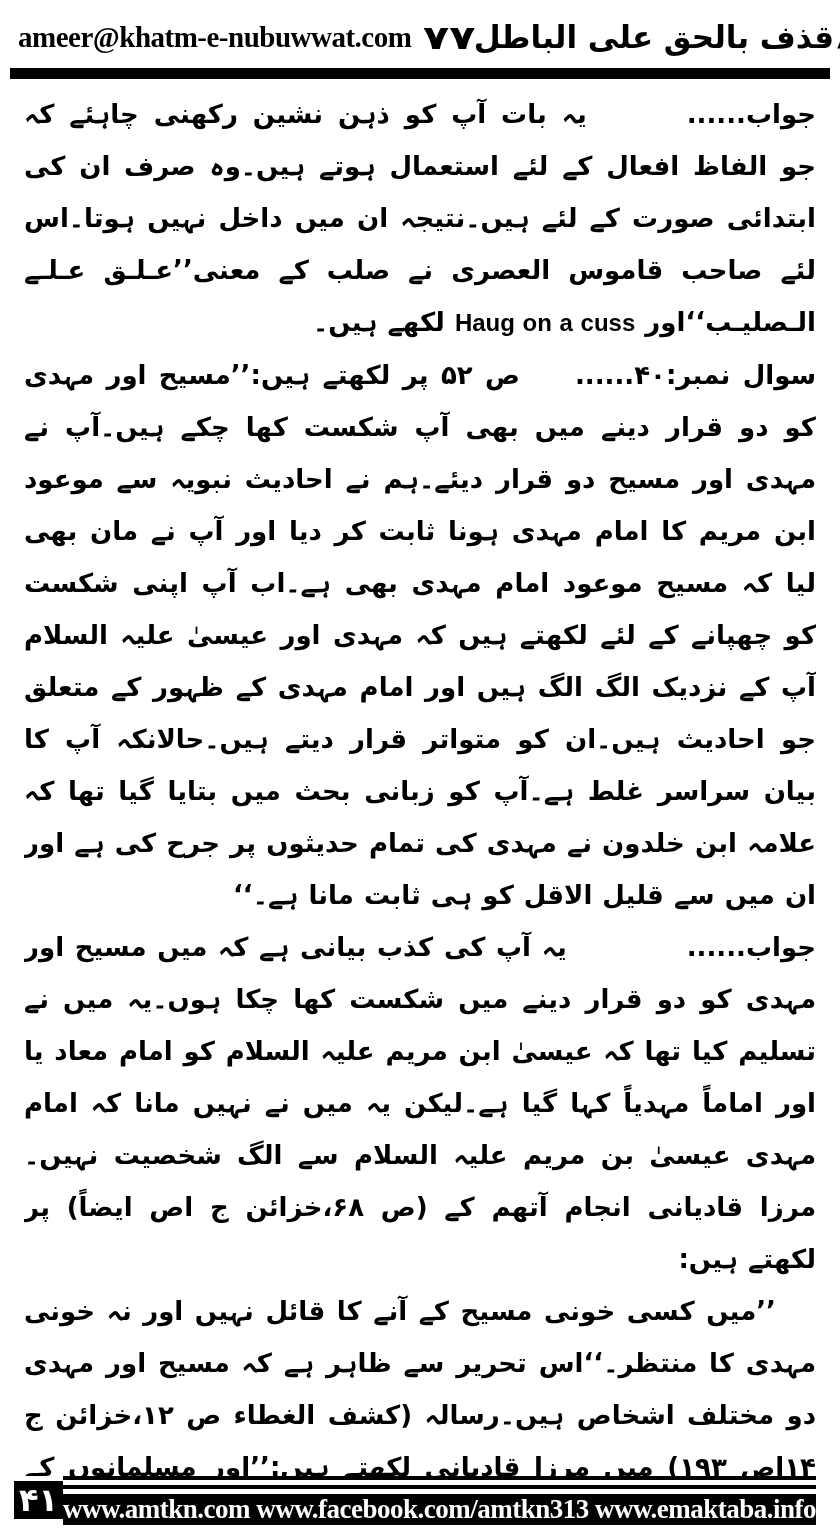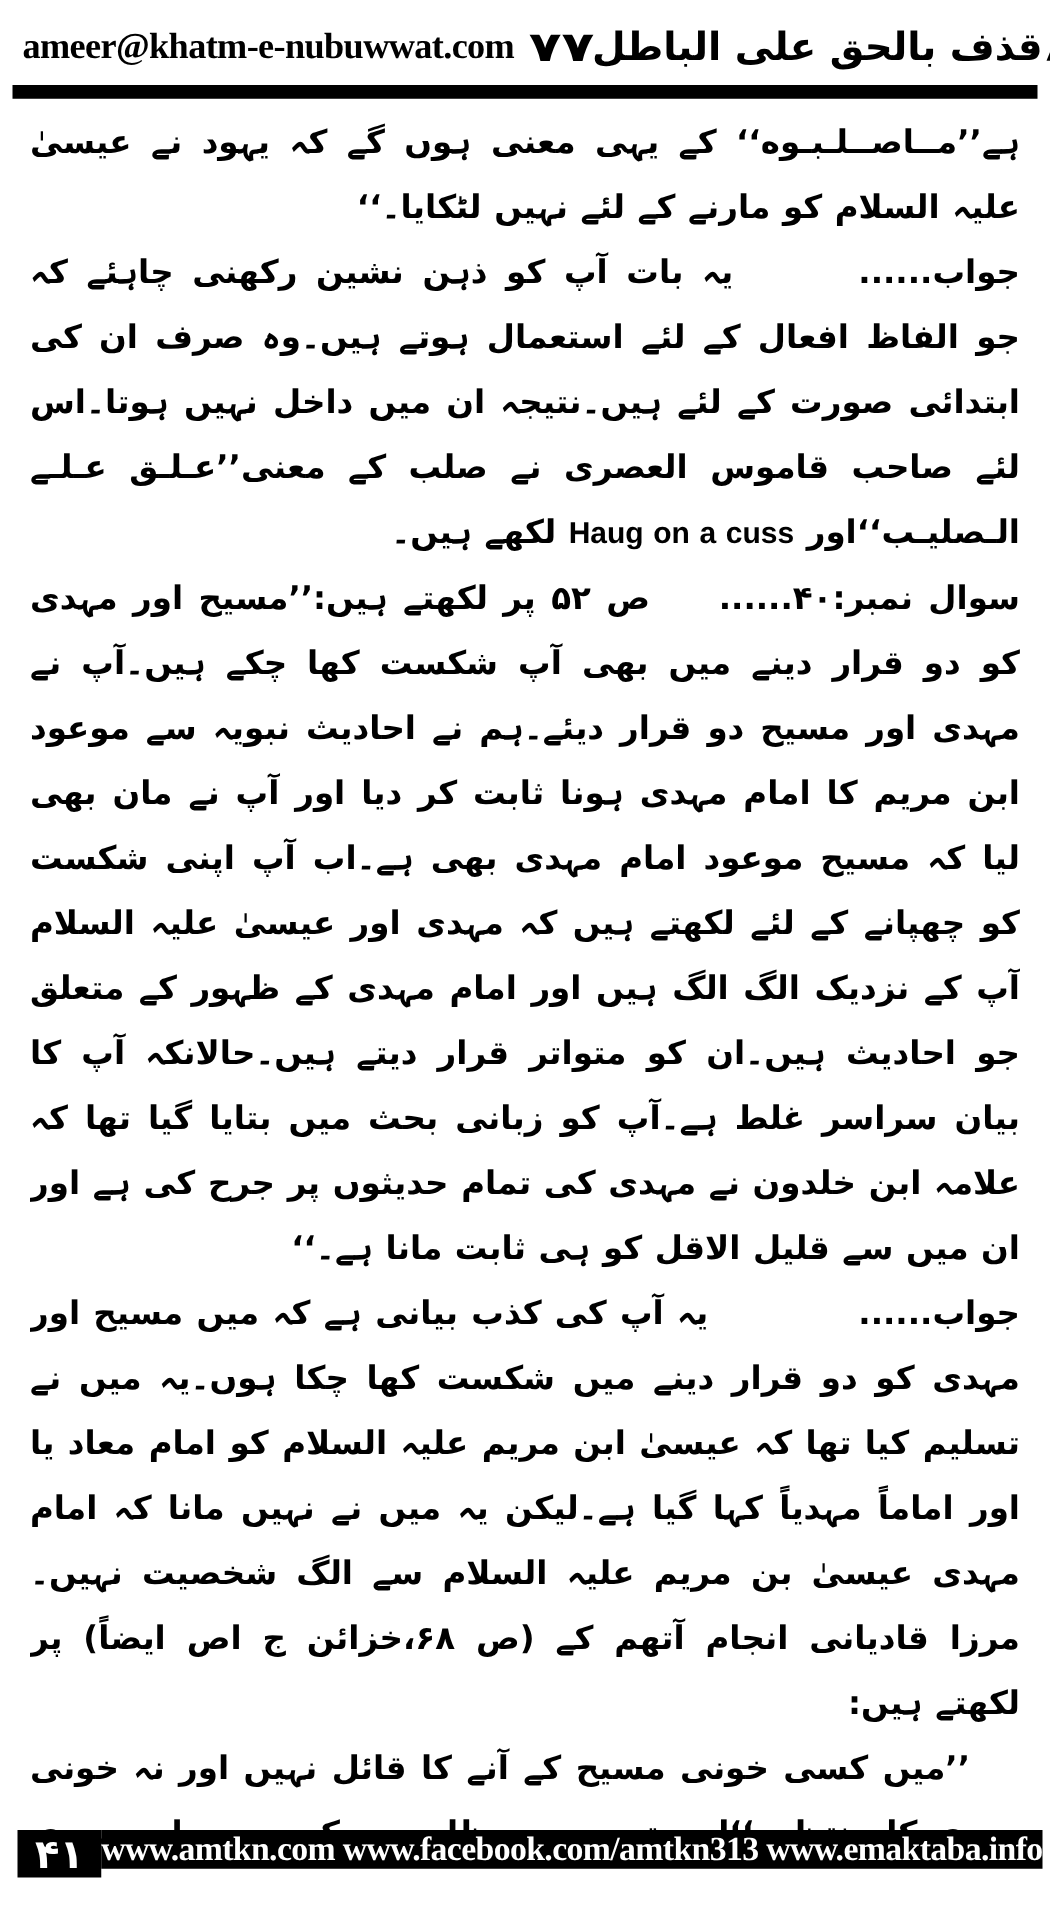--- a/index.html
+++ b/index.html
@@ -55,30 +55,30 @@
   .seg-ur{font-family:"DejaVu Sans",sans-serif;}
   .seg-ar{font-family:"DejaVu Sans",sans-serif;font-weight:bold;}
   .seg-en{
     font-family:"Liberation Sans",sans-serif;
     font-weight:bold;font-size:24px;
     direction:ltr;unicode-bidi:embed;
   }
   .gap{display:inline-block;height:1px;}
   
   .footer{
-    position:absolute;left:14px;right:6px;bottom:4px;height:72px;
-    display:flex;align-items:flex-start;
+    position:absolute;left:14px;right:24px;bottom:4px;height:72px;
+    display:flex;align-items:center;
   }
   .footer-pagebox{
     width:80px;background:#000;color:#fff;
     display:flex;align-items:center;justify-content:center;
     font-size:32px;font-weight:bold;
   }
   .footer-right{
-    flex:1;display:flex;flex-direction:row;
+    flex:1;display:flex;flex-direction:column;
   }
   .footer-line{height:4px;background:#000;}
   .footer-linegap{height:5px;background:#fff;}
   .footer-bar{
     flex:1;background:#000;color:#fff;
     display:flex;align-items:center;justify-content:center;
     font-family:"Liberation Serif",serif;
     font-weight:bold;font-size:27px;
     white-space:nowrap;
     letter-spacing:-0.5px;
@@ -91,21 +91,20 @@
 
   <div class="header">
     <span class="header-email">ameer@khatm-e-nubuwwat.com</span>
     <span class="header-pageno">۷۷</span>
     <span class="header-title">احتساب جلد ۵۰؍قذف بالحق علی الباطل</span>
   </div>
 
   <div class="top-rule"></div>
 
   <div class="body-text">
-      <p class="para"><span class="seg-ur">ہے’’</span><span class="seg-ar">مــاصــلـبـوه</span><span class="seg-ur">‘‘ کے یہی معنی ہوں گے کہ یہود نے عیسیٰ علیہ السلام کو مارنے کے لئے نہیں لٹکایا۔‘‘</span></p>
       <p class="para"><span class="seg-ur">جواب......</span><span class="gap" style="width: 100px;"></span><span class="seg-ur">یہ بات آپ کو ذہن نشین رکھنی چاہئے کہ جو الفاظ افعال کے لئے استعمال ہوتے ہیں۔وہ صرف ان کی ابتدائی صورت کے لئے ہیں۔نتیجہ ان میں داخل نہیں ہوتا۔اس لئے صاحب قاموس العصری نے صلب کے معنی’’</span><span class="seg-ar">عـلـق عـلـے الـصلیـب</span><span class="seg-ur">‘‘اور </span><span class="seg-en">Haug on a cuss</span><span class="seg-ur"> لکھے ہیں۔</span></p>
       <p class="para"><span class="seg-ur">سوال نمبر:۴۰......</span><span class="gap" style="width: 55px;"></span><span class="seg-ur">ص ۵۲ پر لکھتے ہیں:’’مسیح اور مہدی کو دو قرار دینے میں بھی آپ شکست کھا چکے ہیں۔آپ نے مہدی اور مسیح دو قرار دیئے۔ہم نے احادیث نبویہ سے موعود ابن مریم کا امام مہدی ہونا ثابت کر دیا اور آپ نے مان بھی لیا کہ مسیح موعود امام مہدی بھی ہے۔اب آپ اپنی شکست کو چھپانے کے لئے لکھتے ہیں کہ مہدی اور عیسیٰ علیہ السلام آپ کے نزدیک الگ الگ ہیں اور امام مہدی کے ظہور کے متعلق جو احادیث ہیں۔ان کو متواتر قرار دیتے ہیں۔حالانکہ آپ کا بیان سراسر غلط ہے۔آپ کو زبانی بحث میں بتایا گیا تھا کہ علامہ ابن خلدون نے مہدی کی تمام حدیثوں پر جرح کی ہے اور ان میں سے قلیل الاقل کو ہی ثابت مانا ہے۔‘‘</span></p>
       <p class="para"><span class="seg-ur">جواب......</span><span class="gap" style="width: 120px;"></span><span class="seg-ur">یہ آپ کی کذب بیانی ہے کہ میں مسیح اور مہدی کو دو قرار دینے میں شکست کھا چکا ہوں۔یہ میں نے تسلیم کیا تھا کہ عیسیٰ ابن مریم علیہ السلام کو امام معاد یا اور اماماً مہدیاً کہا گیا ہے۔لیکن یہ میں نے نہیں مانا کہ امام مہدی عیسیٰ بن مریم علیہ السلام سے الگ شخصیت نہیں۔مرزا قادیانی انجام آتھم کے (ص ۶۸،خزائن ج اص ایضاً) پر لکھتے ہیں:</span></p>
       <p class="para" style="text-indent: 40px;"><span class="seg-ur">’’میں کسی خونی مسیح کے آنے کا قائل نہیں اور نہ خونی مہدی کا منتظر۔‘‘اس تحریر سے ظاہر ہے کہ مسیح اور مہدی دو مختلف اشخاص ہیں۔رسالہ (کشف الغطاء ص ۱۲،خزائن ج ۱۴اص ۱۹۳) میں مرزا قادیانی لکھتے ہیں:’’اور مسلمانوں کے قدیم فرقوں کو ایک ایسے مہدی کا انتظار ہے جو بنی فاطمہ اور حسین کی اولاد سے ہوگا۔سچ یہ ہے کہ بنی فاطمہ سے کوئی مہدی آنے والا نہیں۔‘‘</span></p>
     </div>
 
   <div class="footer">
     <div class="footer-pagebox">
       <span>۴۱</span>
     </div>

